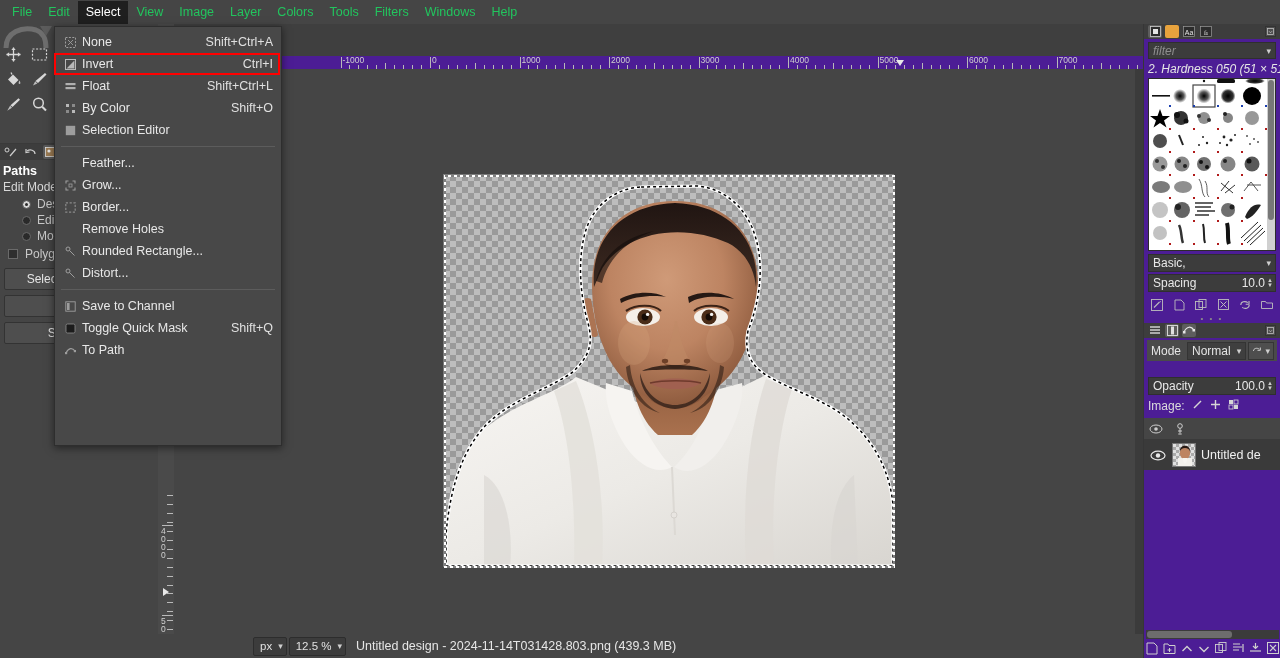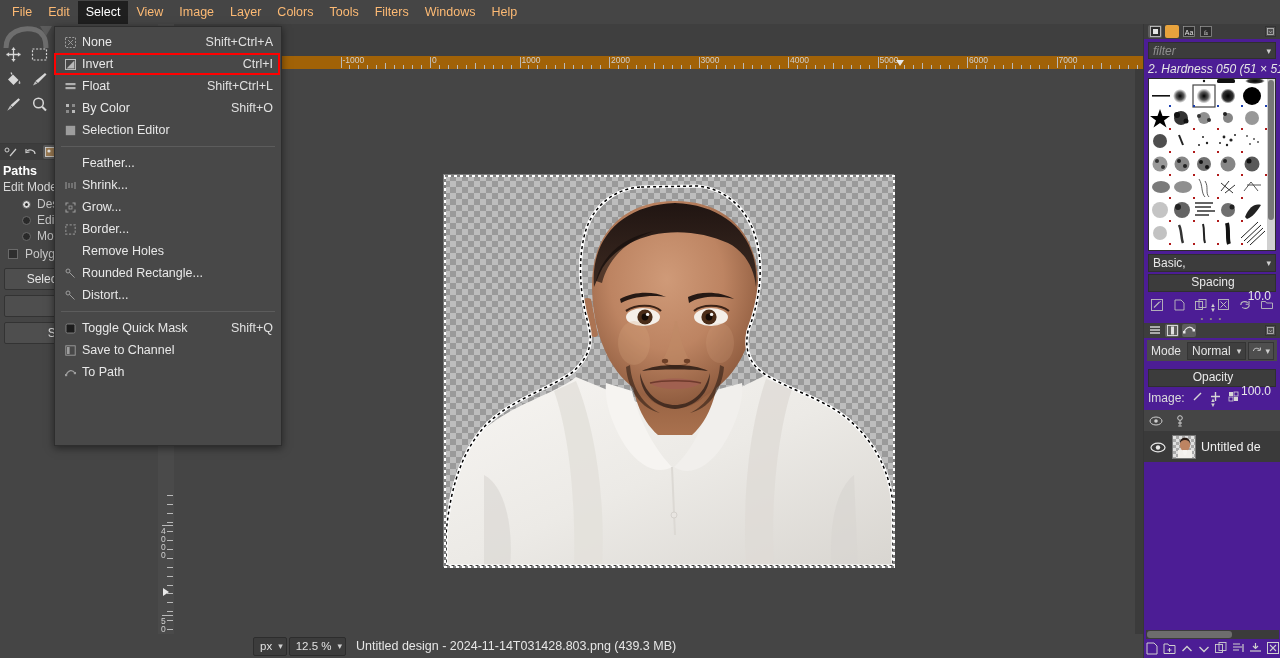--- a/index.html
+++ b/index.html
@@ -14,21 +14,21 @@
   #app { position:relative; width:1280px; height:658px; }
 
   
   #menubar {
     position:absolute; left:0; top:0; width:1280px; height:24px;
     background:#454545;
     display:flex; align-items:center;
     padding-left:4px;
   }
   .menu-item {
-    padding:3px 8px 4px 8px; font-size:12.5px; color:#fdba74;
+    padding:3px 8px 4px 8px; font-size:12.5px; color:#22c55e;
     line-height:16px; cursor:default; white-space:nowrap;
   }
   .menu-item.active { background:#1f1f1f; color:#ffffff; }
 
   
   #toolbox {
     position:absolute; left:0; top:24px; width:56px; height:610px;
     background:#454545;
   }
   #brand-arc {
@@ -95,21 +95,21 @@
   .mi-sep { height:1px; background:#5c5c5c; margin:5px 6px 5px 6px; }
 
   
   #canvas-wrap {
     position:absolute; left:158px; top:24px; width:985px; height:610px;
     background:#3f3f3f;
   }
   #corner-btn { position:absolute; left:0; top:0; width:16px; height:32px; background:#4a4a4a; }
   #ruler-h {
     position:absolute; left:16px; top:32px; width:969px; height:13px;
-    background:#a16207; overflow:hidden;
+    background:#4c1d95; overflow:hidden;
   }
   #ruler-v {
     position:absolute; left:0; top:45px; width:16px; height:565px;
     background:#4a4a4a; overflow:hidden;
   }
   .rtick { position:absolute; background:#b9b9b9; }
   .rlab { position:absolute; font-size:8.5px; color:#cfcfcf; line-height:9px; }
   .rlab-v { position:absolute; font-size:8.5px; color:#cfcfcf; width:9px;
             word-wrap:break-word; line-height:8px; letter-spacing:0; }
   #canvas-viewport {
@@ -180,29 +180,29 @@
   #brush-grid { position:absolute; left:0; top:0; width:122px; height:210px; }
   #brush-scroll { position:absolute; right:0px; top:0; width:8px; height:173px; background:#d0d0d0; }
   #brush-scroll .t { position:absolute; left:1px; top:1px; width:6px; height:140px; background:#777; border-radius:3px; }
   .sel-combo {
     margin:3px 4px 0 4px; height:18px; background:#3c3c3c; border:1px solid #2f2f2f;
     display:flex; align-items:center; padding:0 4px; font-size:12px; color:#e8e8e8;
   }
   .sel-combo .chev { margin-left:auto; }
   .spin-row {
     margin:2px 4px 0 4px; height:18px; background:#3c3c3c; border:1px solid #2f2f2f;
-    display:flex; align-items:center; padding:0 2px 0 4px; font-size:12px; color:#e8e8e8;flex-direction:column;
+    display:flex; align-items:center; padding:0 2px 0 4px; font-size:12px; color:#e8e8e8;
   }
   .spin-row .sv { margin-left:auto; padding-right:2px; }
   .spin-arrows { display:flex; flex-direction:column; font-size:6px; line-height:5px; color:#cfcfcf; }
   .icon-row { display:flex; align-items:center; justify-content:space-around; height:21px; margin:2px 2px 0 2px; }
   .icon-cell { width:17px;height:17px; display:flex;align-items:center;justify-content:center; }
   .grip { text-align:center; font-size:8px; color:#8a8a8a; letter-spacing:2px; height:8px; line-height:8px;}
   .mode-row {
-    margin:2px 3px 8px 3px; height:21px; background:#4a4a4a; display:flex; align-items:center;
+    margin:2px 3px 16px 3px; height:21px; background:#4a4a4a; display:flex; align-items:center;
     font-size:12px; color:#e4e4e4; padding-left:4px;
   }
   .mode-sel { display:flex; align-items:center; background:#3f3f3f; border:1px solid #343434;
      height:18px; padding:0 4px; margin-left:6px; }
   .mode-extra { margin-left:auto; display:flex; align-items:center; gap:3px;
      background:#4e4e4e; border:1px solid #353535; height:18px; padding:0 3px; margin-right:3px; }
   #lock-row { display:flex; align-items:center; height:18px; padding-left:4px; font-size:12px; gap:7px; margin-top:2px; }
   #layer-head {
     margin-top:3px; height:22px; background:#454545; display:flex; align-items:center;
     border-bottom:1px solid #3a3a3a;
@@ -1111,29 +1111,20 @@
 
     <div class="mi-sep"></div>
 
     <div class="mi">
       <span class="mi-ico"></span>
       <span class="mi-lbl">Feather...</span>
       <span class="mi-acc"></span>
     </div>
 
 
-    <div class="mi">
-      <span class="mi-ico">
-        <svg width="11" height="9" viewBox="0 0 11 9">
-            <path d="M1 1 v7 M4 2 v5 M7 2 v5 M10 1 v7" stroke="#9d9d9d" stroke-width="1"></path>
-          </svg>
-      </span>
-      <span class="mi-lbl">Shrink...</span>
-      <span class="mi-acc"></span>
-    </div>
 
     <div class="mi">
       <span class="mi-ico">
         <svg width="11" height="11" viewBox="0 0 11 11">
             <path d="M1 3.5 V1 H3.5 M7.5 1 H10 V3.5 M10 7.5 V10 H7.5 M3.5 10 H1 V7.5" fill="none" stroke="#9d9d9d" stroke-width="1.1"></path>
             <rect x="4" y="4" width="3" height="3" fill="none" stroke="#9d9d9d" stroke-width="0.8"></rect>
           </svg>
       </span>
       <span class="mi-lbl">Grow...</span>
       <span class="mi-acc"></span>
@@ -1175,36 +1166,36 @@
       </span>
       <span class="mi-lbl">Distort...</span>
       <span class="mi-acc"></span>
     </div>
 
     <div class="mi-sep"></div>
 
     <div class="mi">
       <span class="mi-ico">
         <svg width="11" height="11" viewBox="0 0 11 11">
+            <rect x="0.8" y="0.8" width="9.4" height="9.4" fill="none" stroke="#9d9d9d" stroke-width="0.9"></rect>
+            <rect x="2" y="2" width="2.6" height="7" fill="#9d9d9d"></rect>
+          </svg>
+      </span>
+      <span class="mi-lbl">Save to Channel</span>
+      <span class="mi-acc"></span>
+    </div>
+
+    <div class="mi">
+      <span class="mi-ico">
+        <svg width="11" height="11" viewBox="0 0 11 11">
             <rect x="1" y="1" width="9" height="9" rx="1.5" fill="#1c1c1c" stroke="#8f8f8f" stroke-width="0.8"></rect>
           </svg>
       </span>
       <span class="mi-lbl">Toggle Quick Mask</span>
       <span class="mi-acc">Shift+Q</span>
-    </div>
-
-    <div class="mi">
-      <span class="mi-ico">
-        <svg width="11" height="11" viewBox="0 0 11 11">
-            <rect x="0.8" y="0.8" width="9.4" height="9.4" fill="none" stroke="#9d9d9d" stroke-width="0.9"></rect>
-            <rect x="2" y="2" width="2.6" height="7" fill="#9d9d9d"></rect>
-          </svg>
-      </span>
-      <span class="mi-lbl">Save to Channel</span>
-      <span class="mi-acc"></span>
     </div>
 
     <div class="mi">
       <span class="mi-ico">
         <svg width="11" height="11" viewBox="0 0 11 11">
             <path d="M1 8 C3.5 2.5 7.5 2.5 10 6" fill="none" stroke="#9d9d9d" stroke-width="1.1"></path>
             <rect x="0" y="7" width="2.2" height="2.2" fill="#9d9d9d"></rect>
             <rect x="8.8" y="5" width="2.2" height="2.2" fill="#9d9d9d"></rect>
           </svg>
       </span>

